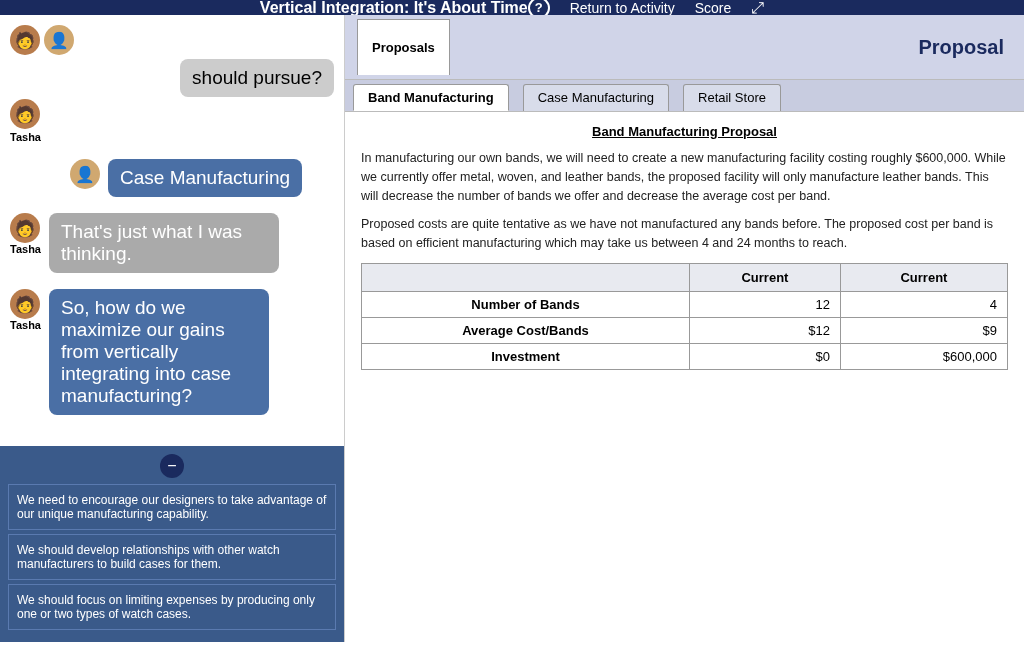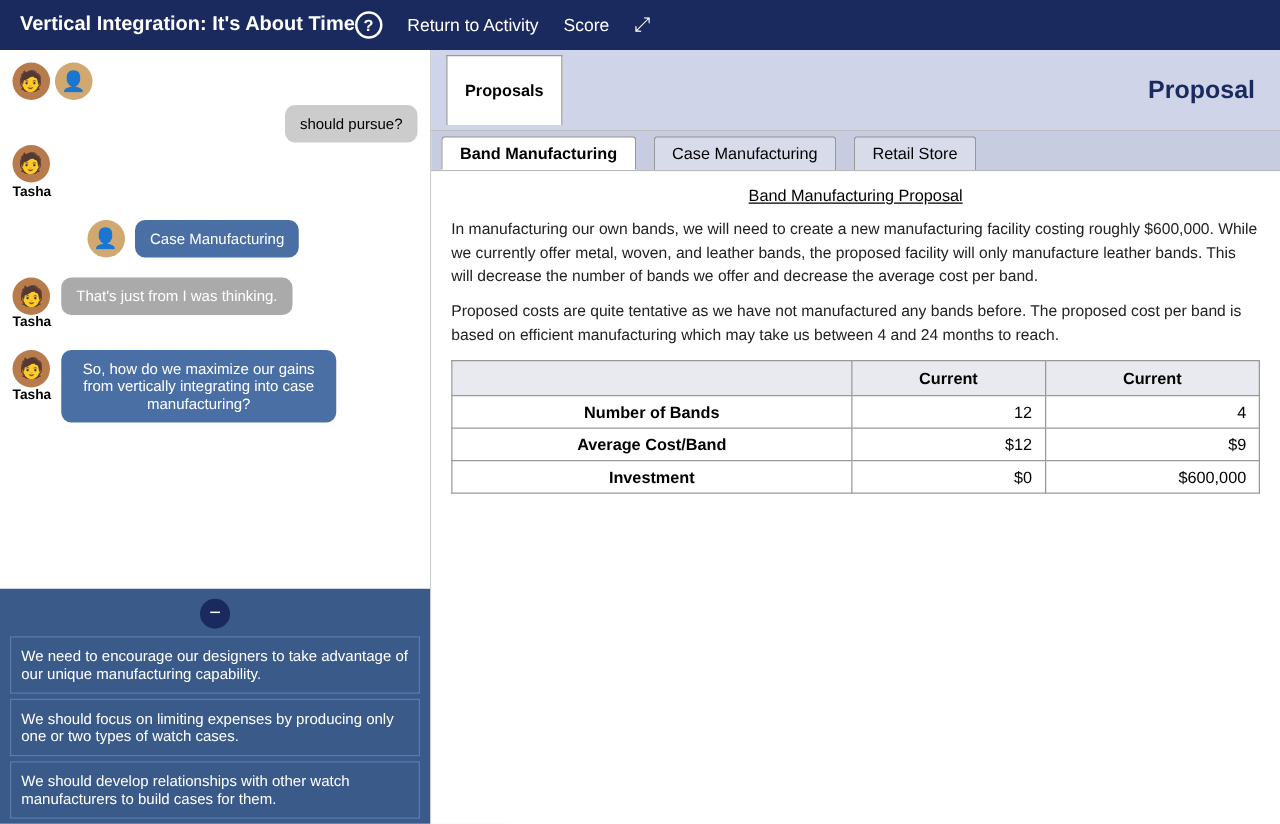--- a/index.html
+++ b/index.html
@@ -4,43 +4,43 @@
   <style>
     * { margin: 0; padding: 0; box-sizing: border-box; }
     body { font-family: Arial, sans-serif; width: 1024px; height: 659px; overflow: hidden; background: #fff; }
 
     
     .header {
       background: #1a2a5e;
       color: white;
       display: flex;
       align-items: center;
-      justify-content: flex-start;
+      justify-content: center;
       padding: 0 16px;
-      height: 40px;
+      height: 15px;
     }
     .header-title { font-size: 16px; font-weight: bold; }
     .header-right { display: flex; align-items: center; gap: 20px; font-size: 14px; }
     .header-right span { cursor: pointer; }
     .help-icon {
       width: 22px; height: 22px; border-radius: 50%;
       border: 2px solid white; display: inline-flex;
       align-items: center; justify-content: center;
       font-weight: bold; font-size: 13px; cursor: pointer;
     }
     .fullscreen-icon { font-size: 16px; cursor: pointer; }
 
     
     .main-layout { display: flex; height: 627px; }
 
     
     .left-panel { width: 345px; min-width: 345px; background: #fff; border-right: 1px solid #ccc; display: flex; flex-direction: column; overflow: hidden; }
     .chat-area { flex: 1; overflow-y: auto; padding: 10px; }
     .chat-message { margin-bottom: 16px; }
-    .bubble { background: #4a6fa5; color: white; border-radius: 8px; padding: 8px 12px; font-size: 12px; max-width: 230px; text-align: center; }
+    .bubble { background: #4a6fa5; color: white; border-radius: 8px; padding: 8px 12px; font-size: 19px; max-width: 230px; }
     .bubble-light { background: #ccc; color: #000; }
     .bubble-gray { background: #aaa; color: white; }
 
     
     .bottom-panel { background: #3a5a8a; padding: 8px; }
     .collapse-btn { display: flex; justify-content: center; margin-bottom: 6px; }
     .minus-circle { width: 24px; height: 24px; background: #1a2a5e; border-radius: 50%; display: flex; align-items: center; justify-content: center; color: white; font-size: 16px; cursor: pointer; }
     .choice-item { background: #3a5a8a; border: 1px solid #5a7ab0; color: white; font-size: 12px; padding: 8px; margin-bottom: 4px; cursor: pointer; }
 
     
@@ -51,21 +51,21 @@
     .proposals-tab { background: white; border: 1px solid #999; border-bottom: none; padding: 20px 14px; font-size: 13px; font-weight: bold; cursor: pointer; }
     .materials-title { font-size: 20px; font-weight: bold; color: #1a2a5e; padding-right: 8px; }
 
     
     .sub-tabs { display: flex; background: #c8cce0; padding: 4px 8px 0 8px; border-bottom: 1px solid #bbb; }
     .sub-tab { padding: 5px 14px; font-size: 13px; cursor: pointer; border: 1px solid #999; border-bottom: none; background: #d8dcea; margin-right: 14px; border-radius: 3px 3px 0 0; }
     .sub-tab.active { background: white; font-weight: bold; border-bottom: 1px solid white; }
 
     
     .content-area { flex: 1; background: white; padding: 12px 16px; overflow-y: auto; }
-    .proposal-title { text-align: center; font-weight: normal; text-decoration: underline; font-size: 13px; margin-bottom: 10px; }
+    .proposal-title { text-align: center; font-weight: bold; text-decoration: underline; font-size: 13px; margin-bottom: 10px; }
     .proposal-text { font-size: 12.5px; color: #222; line-height: 1.5; margin-bottom: 10px; }
 
     
     .data-table { width: 100%; border-collapse: collapse; margin-top: 0; font-size: 13px; padding-left: 32px; }
     .data-table th { border: 1px solid #999; padding: 6px 10px; background: #e8eaf0; font-weight: bold; text-align: center; }
     .data-table td { border: 1px solid #999; padding: 5px 10px; text-align: right; }
     .data-table td:first-child { text-align: center; font-weight: bold; }
     .face-tasha { background: #b87c4c; }
 
     
@@ -121,21 +121,21 @@
         </div>
       </div>
 
       <div class="chat-message">
         <div style="display:flex; align-items:flex-start; gap:8px;">
           <div style="display:flex; flex-direction:column; align-items:center;">
             <div class="small-avatar face-tasha">🧑</div>
             <div style="font-size:11px;font-weight:bold;">Tasha</div>
           </div>
           <div class="bubble bubble-gray">
-            <span>That's just from I was thinking.</span>
+            <span>That's just what I was thinking.</span>
           </div>
         </div>
       </div>
 
       <div class="chat-message">
         <div style="display:flex; align-items:flex-start; gap:8px;">
           <div style="display:flex; flex-direction:column; align-items:center;">
             <div class="small-avatar face-tasha">🧑</div>
             <div style="font-size:11px;font-weight:bold;">Tasha</div>
           </div>
@@ -144,22 +144,22 @@
           </div>
         </div>
       </div>
     </div>
 
     <div class="bottom-panel">
       <div class="collapse-btn">
         <div class="minus-circle">−</div>
       </div>
       <div class="choice-item">We need to encourage our designers to take advantage of our unique manufacturing capability.</div>
+      <div class="choice-item">We should develop relationships with other watch manufacturers to build cases for them.</div>
       <div class="choice-item">We should focus on limiting expenses by producing only one or two types of watch cases.</div>
-      <div class="choice-item">We should develop relationships with other watch manufacturers to build cases for them.</div>
     </div>
   </div>
 
   <div class="right-panel">
 
     <div class="proposals-header">
       <div class="proposals-tab">Proposals</div>
       <div class="materials-title">Proposal</div>
     </div>
 
@@ -182,21 +182,21 @@
             <th>Current</th>
           </tr>
         </thead>
         <tbody>
           <tr>
             <td>Number of Bands</td>
             <td>12</td>
             <td>4</td>
           </tr>
           <tr>
-            <td>Average Cost/Band</td>
+            <td>Average Cost/Bands</td>
             <td>$12</td>
             <td>$9</td>
           </tr>
           <tr>
             <td>Investment</td>
             <td>$0</td>
             <td>$600,000</td>
           </tr>
         </tbody>
       </table>

